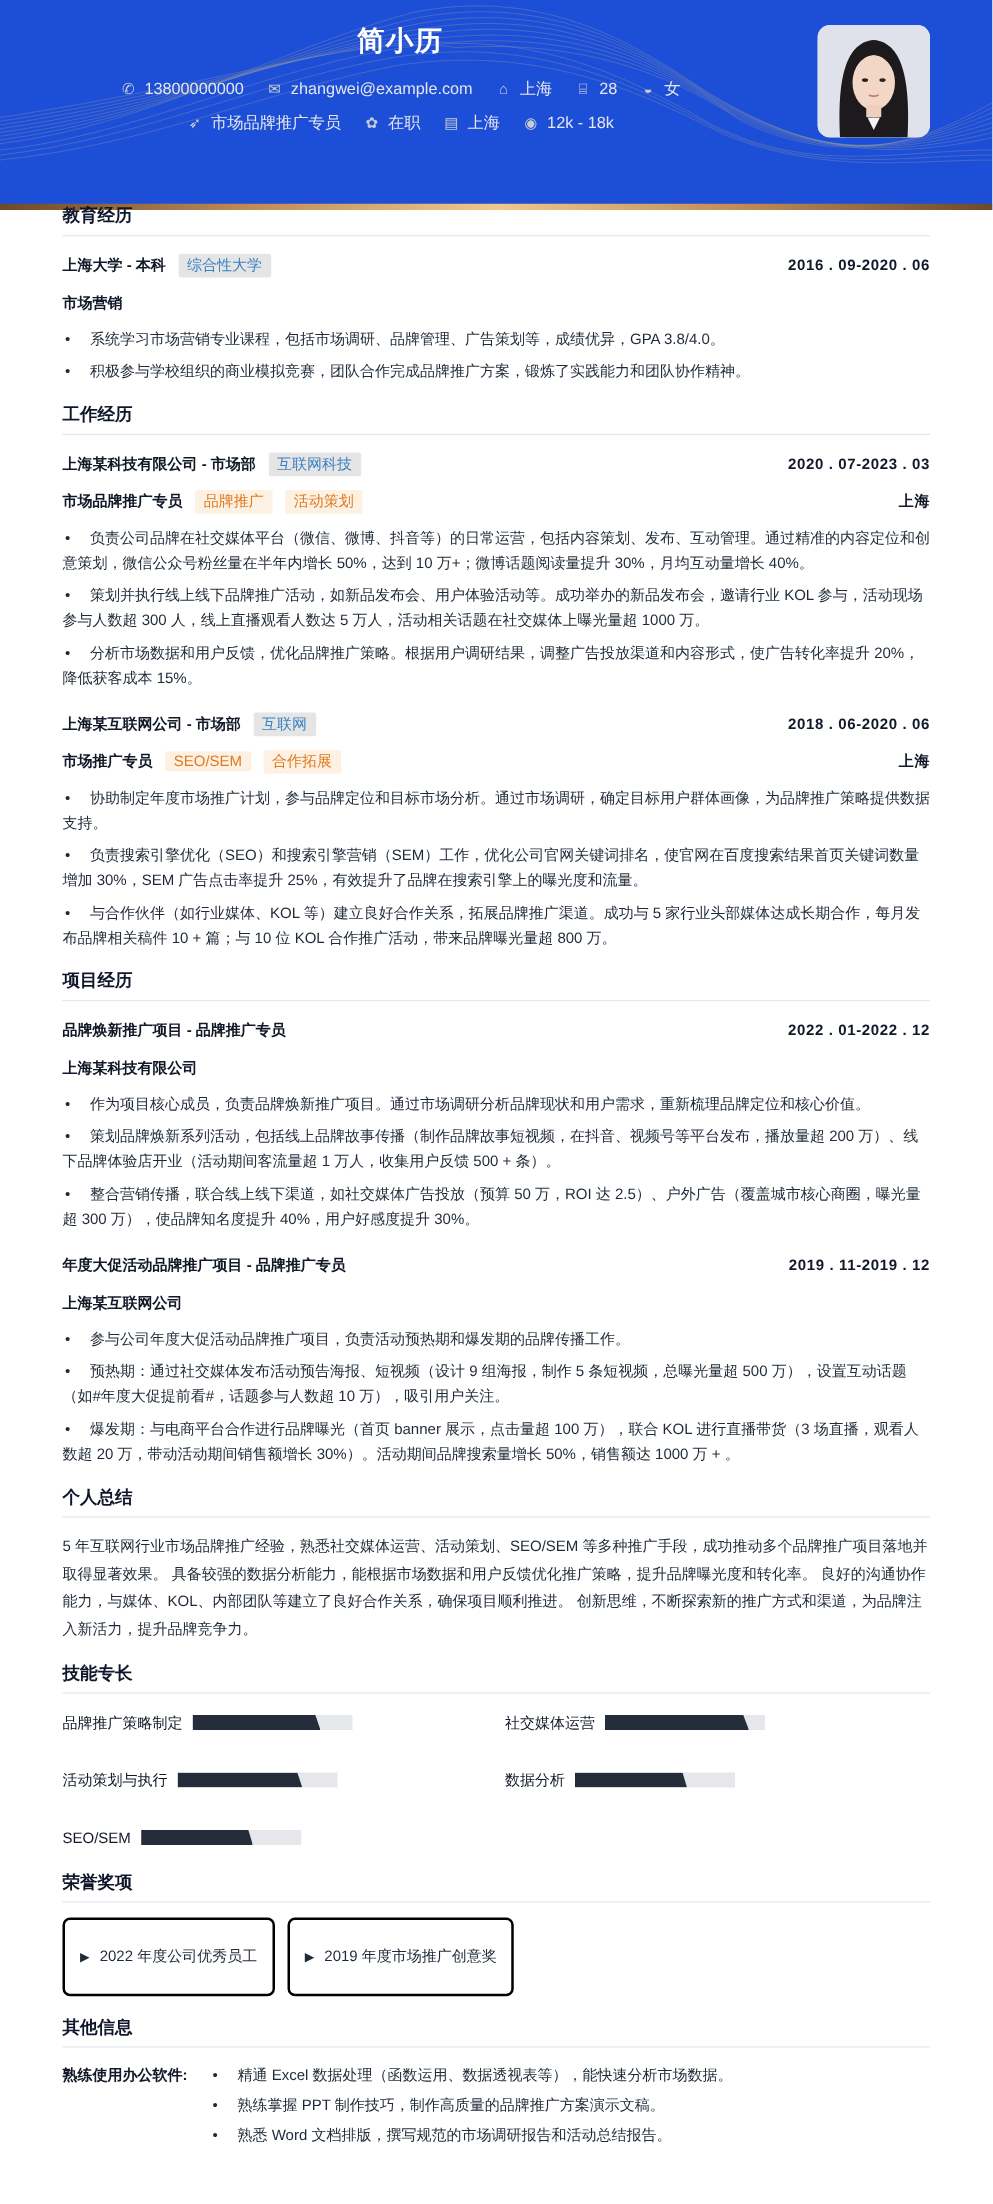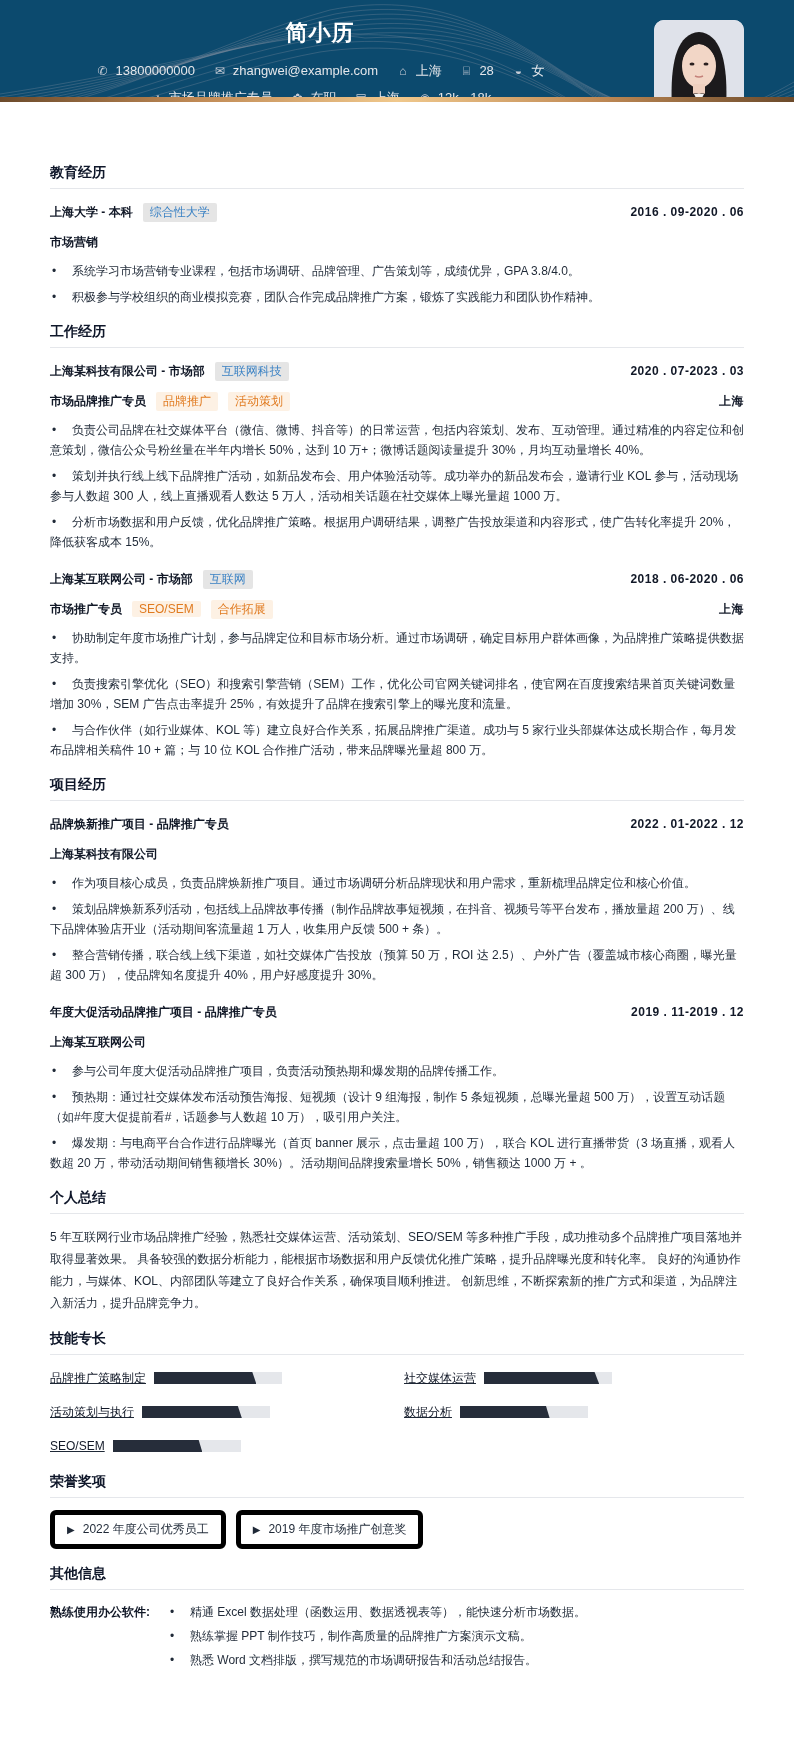--- a/index.html
+++ b/index.html
@@ -2,22 +2,22 @@
 <html><head>
 <meta charset="utf-8">
 <style>
   * { box-sizing: border-box; margin: 0; padding: 0; }
   body {
     width: 794px; height: 1763px; background: #ffffff;
     font-family: "Liberation Sans", "DejaVu Sans", sans-serif;
     color: #1f2937; overflow: hidden; position: relative;
   }
   .header {
-    position: relative; width: 794px; height: 102px;
-    background: #0c4a6e; overflow: hidden;
+    position: relative; width: 794px; height: 168px;
+    background: #1d4ed8; overflow: hidden;
   }
   .header svg.waves { position: absolute; left: 0; top: 0; }
   .header .gold-bar {
     position: absolute; left: 0; bottom: 0; width: 100%; height: 5px;
     background: linear-gradient(90deg, #6b4a2b 0%, #c08a55 25%, #f0c88c 50%, #c08a55 75%, #6b4a2b 100%);
   }
   .name {
     position: absolute; left: 0; width: 640px; top: 18px; text-align: center;
     color: #ffffff; font-size: 22px; font-weight: bold; letter-spacing: 1px;
   }
@@ -45,28 +45,28 @@
   .row .right { font-size: 12px; font-weight: bold; color: #111827; letter-spacing: 0.5px; }
   .tag { display: inline-block; font-size: 12px; font-weight: normal; padding: 1px 7px; margin-left: 10px; border-radius: 2px; }
   .tag.blue { background: #e5e5e5; color: #3b82c4; }
   .tag.orange { background: #fdf1e4; color: #e07a1f; }
   ul.bullets { list-style: none; }
   ul.bullets li {
     font-size: 12px; line-height: 20px; color: #1f2937; margin-bottom: 6px; position: relative; padding-left: 0;
   }
   ul.bullets li::before { content: "•"; display: inline-block; width: 20px; padding-left: 2px; }
   .summary { font-size: 12px; line-height: 22px; color: #1f2937; }
-  .skills { display: grid; grid-template-columns: 354px 340px; row-gap: 12px; text-decoration: underline; }
+  .skills { display: grid; grid-template-columns: 354px 340px; row-gap: 24px; }
   .skill { display: flex; align-items: center; height: 22px; }
   .skill .label { font-size: 12px; color: #111827; margin-right: 8px; white-space: nowrap; }
   .skill .bar { position: relative; width: 128px; height: 12px; background: #e5e7eb; }
   .skill .fill { position: absolute; left: 0; top: 0; height: 12px; background: #262d3a; clip-path: polygon(0 0, 96% 0, 100% 100%, 0 100%); }
   .awards { display: flex; gap: 10px; }
   .award {
-    border: 5px solid #000000; border-radius: 6px; padding: 6px 12px; font-size: 12px; color: #1f2937;
+    border: 2px solid #000000; border-radius: 6px; padding: 21px 12px; font-size: 12px; color: #1f2937;
   }
   .award .tri { font-size: 10px; margin-right: 8px; }
   .other { display: flex; font-size: 12px; gap: 18px; }
   .other .label { font-weight: bold; color: #111827; width: 100px; white-space: nowrap; line-height: 20px; }
   .other ul.bullets li { margin-bottom: 4px; }
 </style>
 </head>
 <body>
 
 <div class="header">

